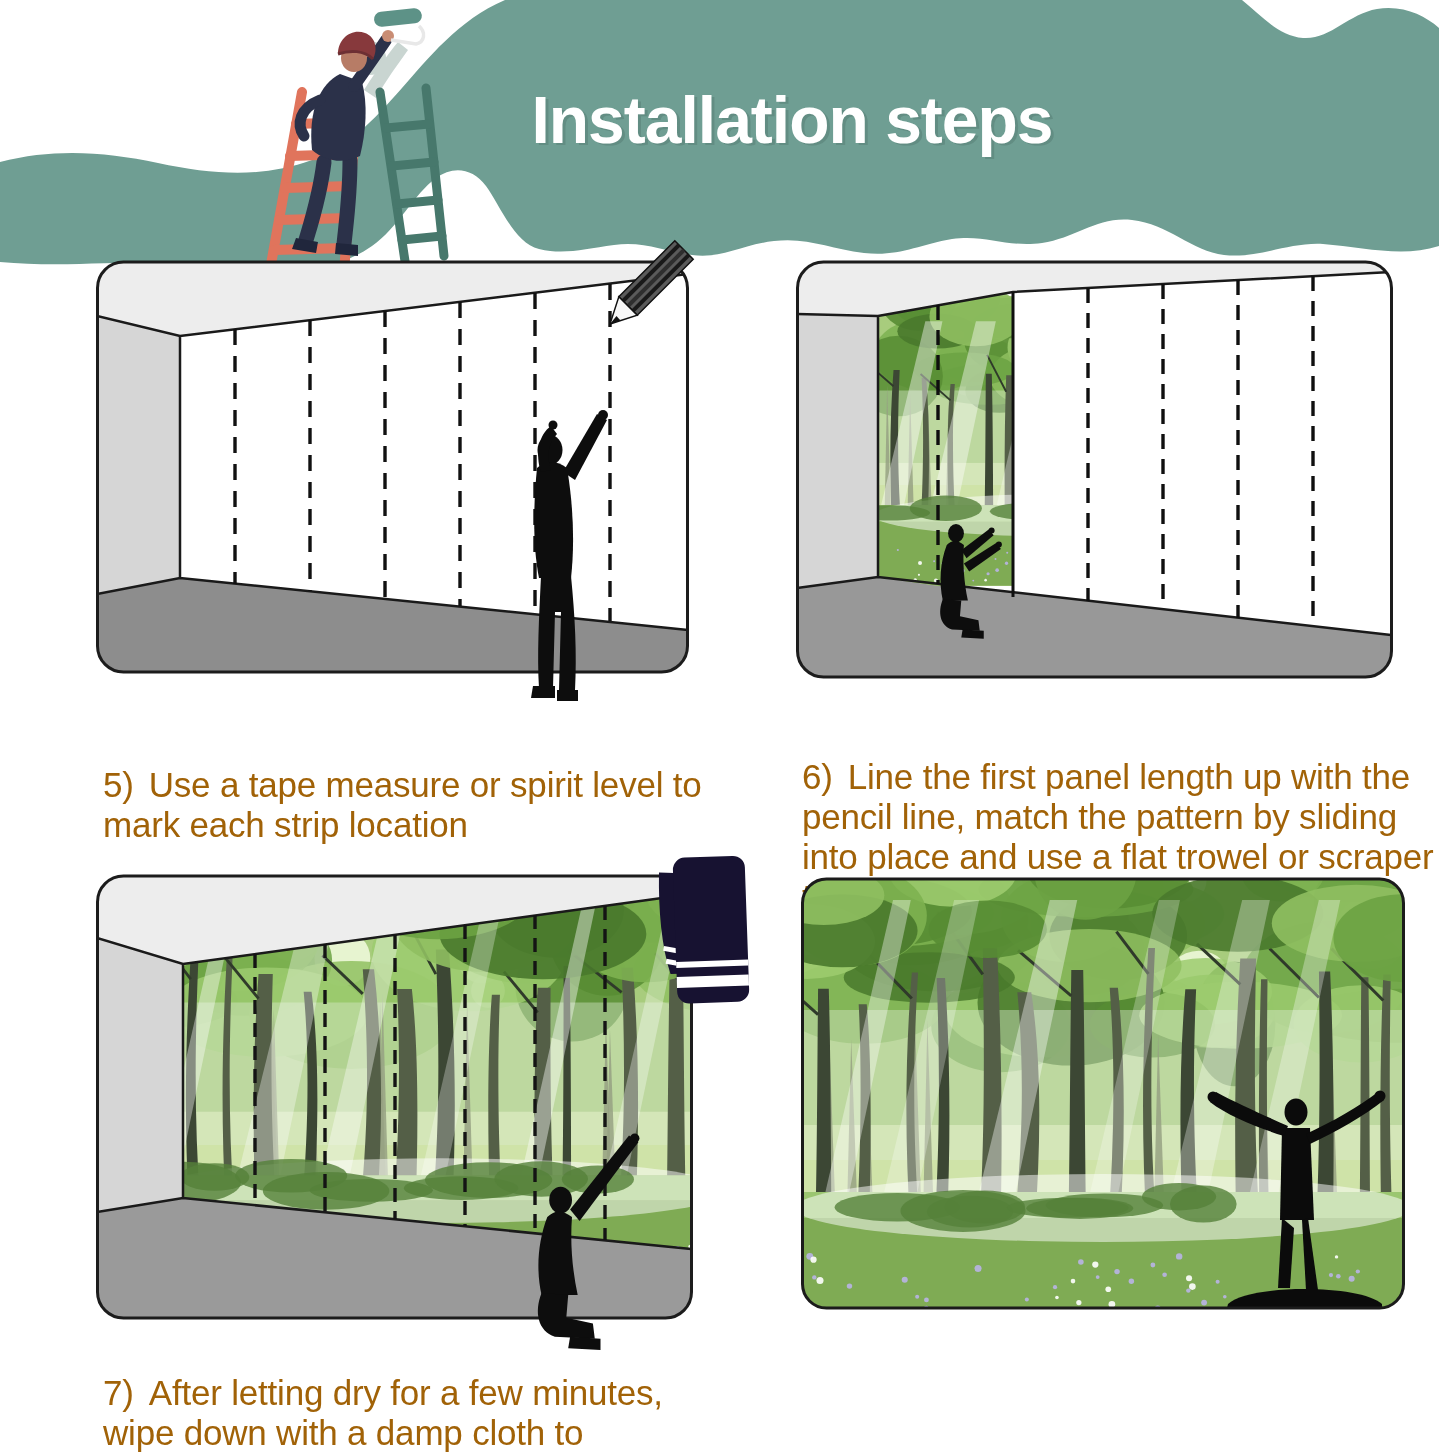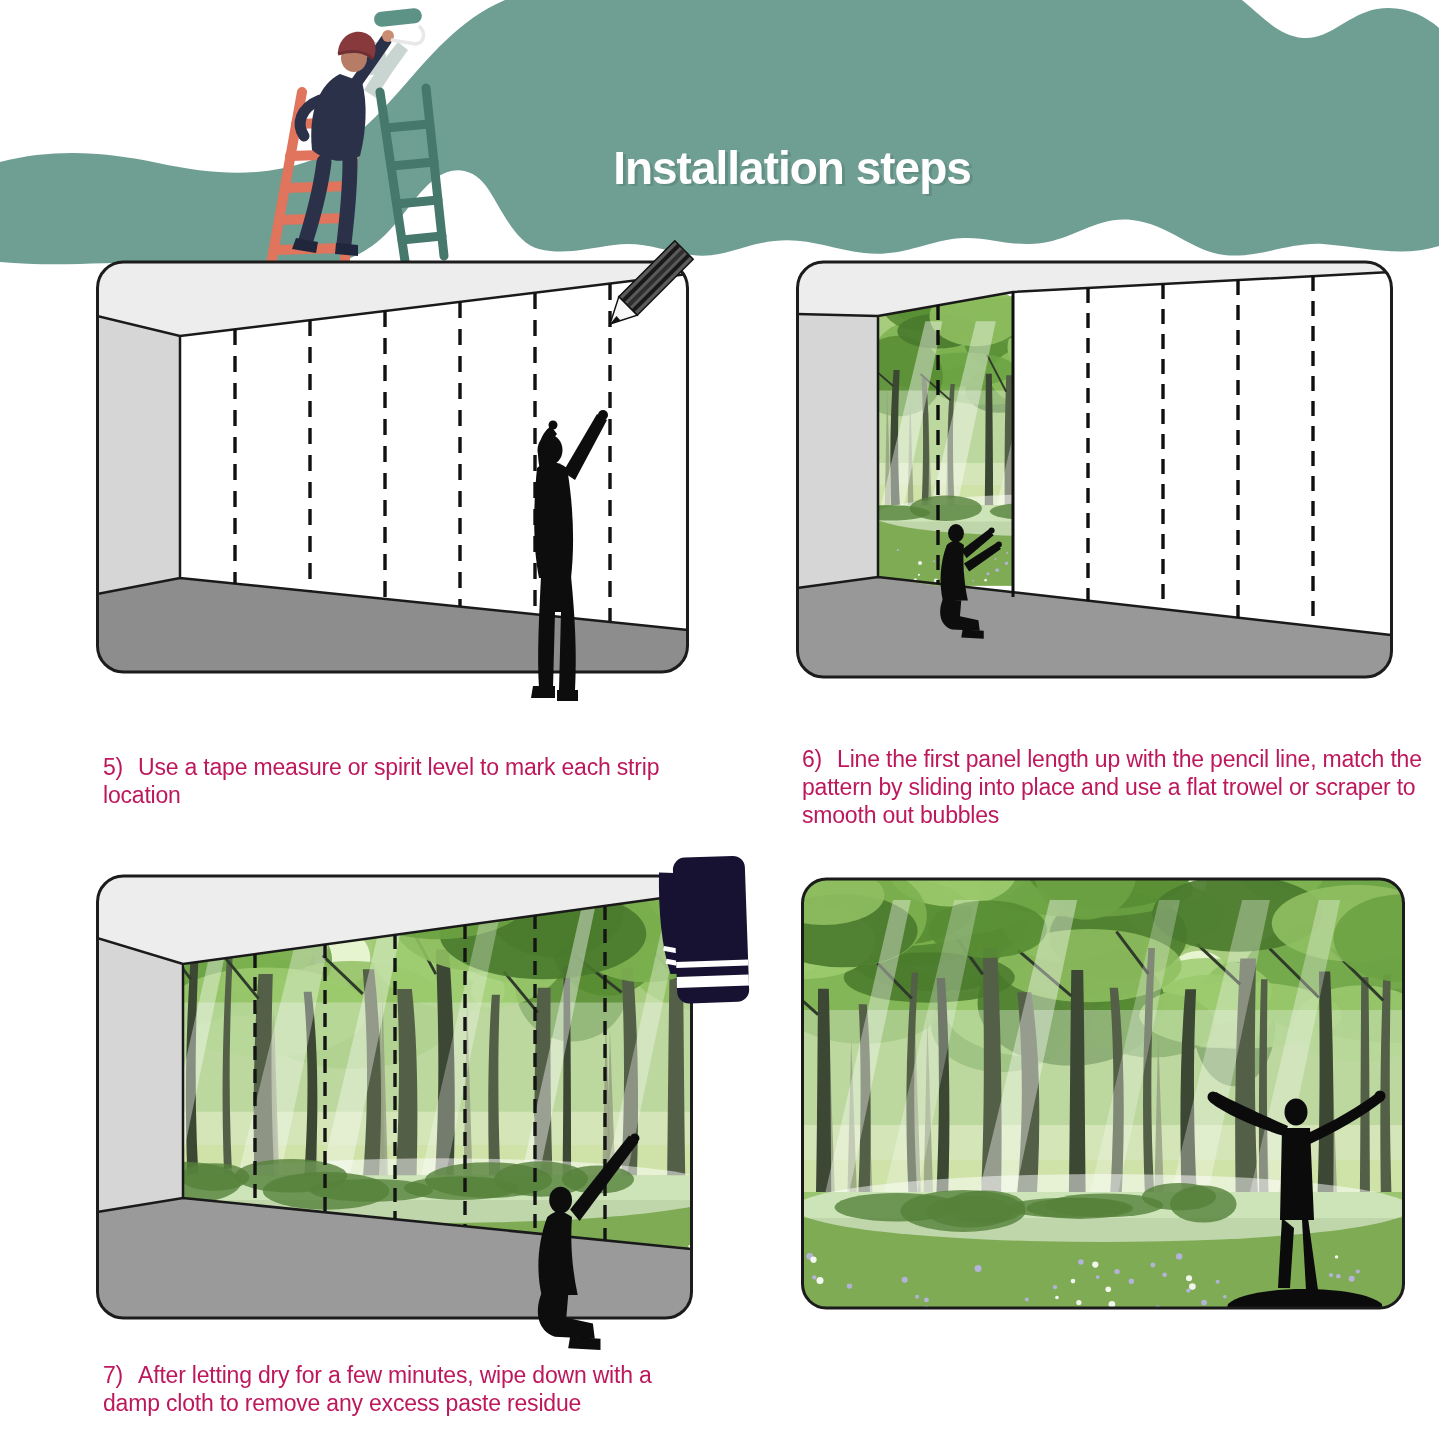--- a/index.html
+++ b/index.html
@@ -1,22 +1,22 @@
 <!DOCTYPE html>
 <html><head>
 <meta charset="utf-8">
 <style>
   html,body{margin:0;padding:0;background:#fff;}
   .canvas{position:relative;width:1439px;height:1454px;background:#ffffff;overflow:hidden;
           font-family:"Liberation Sans",sans-serif;}
   .abs{position:absolute;}
   .title{position:absolute;left:430px;top:84px;width:724px;text-align:center;
-         font-size:46px;line-height:72px;font-weight:bold;color:#ffffff;letter-spacing:-1px;
-         text-shadow:3px 2px 0 rgba(60,92,84,.25);margin-top:48px;}
-  .caption{position:absolute;font-size:23px;line-height:28px;color:#be185d;letter-spacing:-0.2px;}
+         font-size:66px;line-height:72px;font-weight:bold;color:#ffffff;letter-spacing:-1px;
+         text-shadow:3px 2px 0 rgba(60,92,84,.25);}
+  .caption{position:absolute;font-size:35px;line-height:40px;color:#a16207;letter-spacing:-0.2px;}
   .caption .num{margin-right:15px;}
   .nowrap{white-space:nowrap;}
   svg{display:block;overflow:visible;}
 </style>
 </head>
 <body>
 
 <div class="canvas">
 
   <svg class="abs" style="left:0;top:0" width="1439" height="272" viewBox="0 0 1439 272">

